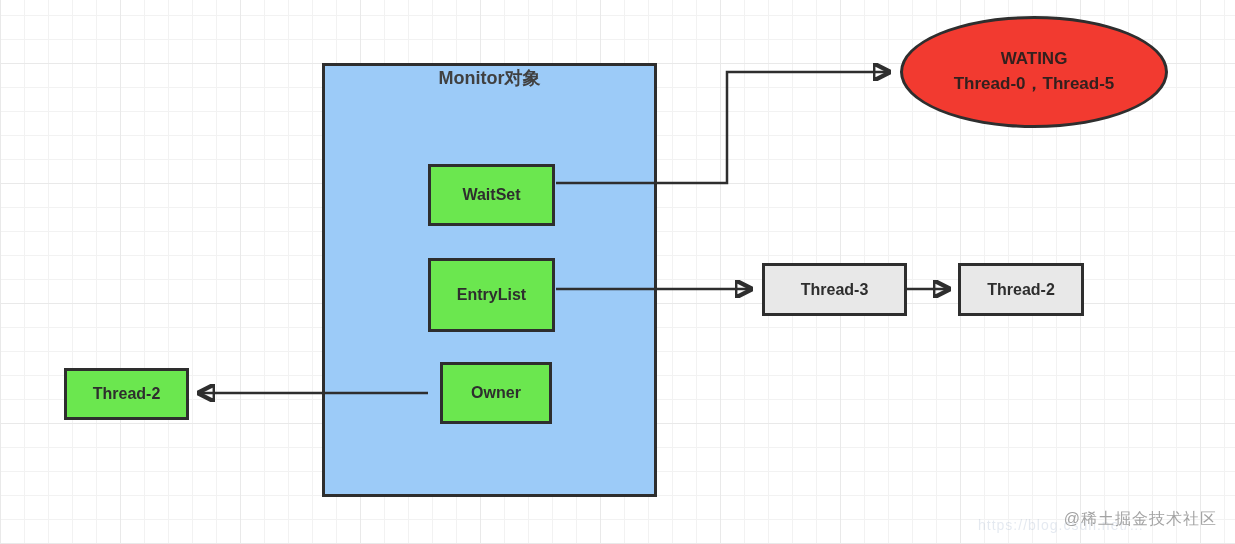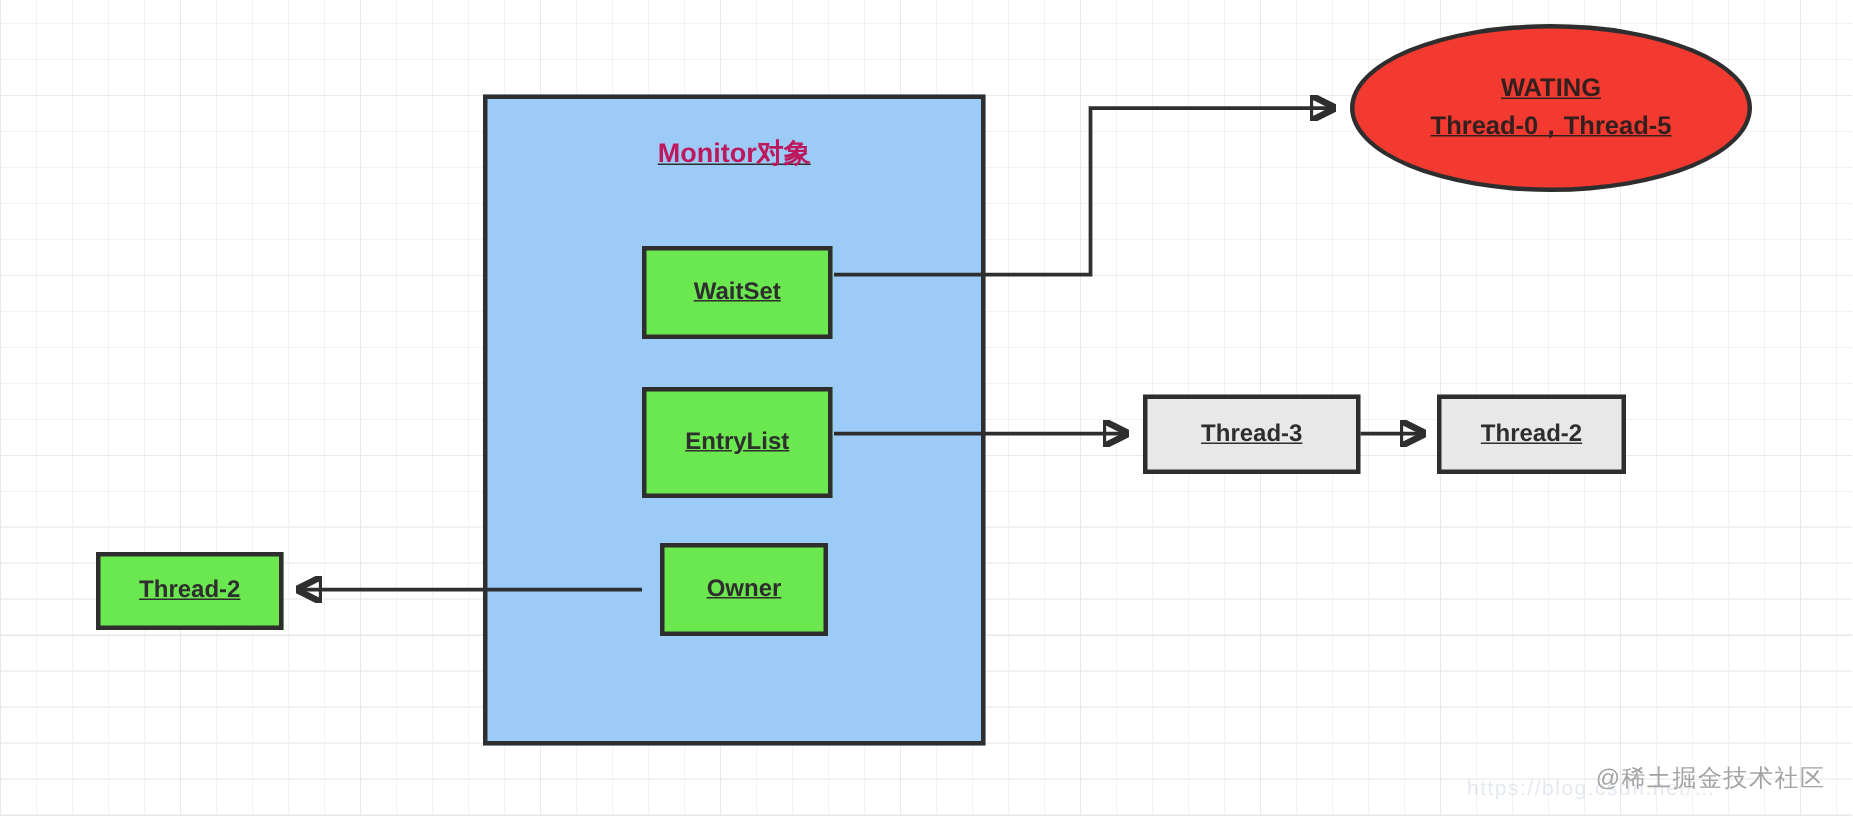--- a/index.html
+++ b/index.html
@@ -15,28 +15,27 @@
       repeating-linear-gradient(0deg,  #f2f2f2 0 1px, transparent 1px 24px),
       repeating-linear-gradient(90deg, #f2f2f2 0 1px, transparent 1px 24px);
   }
   .node{
     position:absolute;
     box-sizing:border-box;
     border:3px solid #2e2e2e;
     display:flex;align-items:center;justify-content:center;
     font-weight:700;font-size:16px;color:#2e2e2e;
     text-align:center;
-    text-decoration:underline;
   }
   #monitor-box{
     left:322px;top:63px;width:335px;height:434px;
     align-items:flex-start;
   }
   #monitor-title{
-    margin-top:24px;font-size:18px;font-weight:700;color:#be185d;
+    font-size:18px;font-weight:700;color:#404040;
   }
   #waitset-node  {left:428px;top:152px;width:127px;height:62px;}
   #entrylist-node{left:428px;top:258px;width:127px;height:74px;}
   #owner-node    {left:440px;top:362px;width:112px;height:62px;align-items:center;}
   #thread3-node       {left:762px;top:263px;width:145px;height:53px;}
   #thread2-right-node {left:958px;top:263px;width:126px;height:53px;}
   #thread2-left-node  {left:64px; top:368px;width:125px;height:52px;}
   #waiting-ellipse{
     left:900px;top:16px;width:268px;height:112px;
     border-radius:50%;

